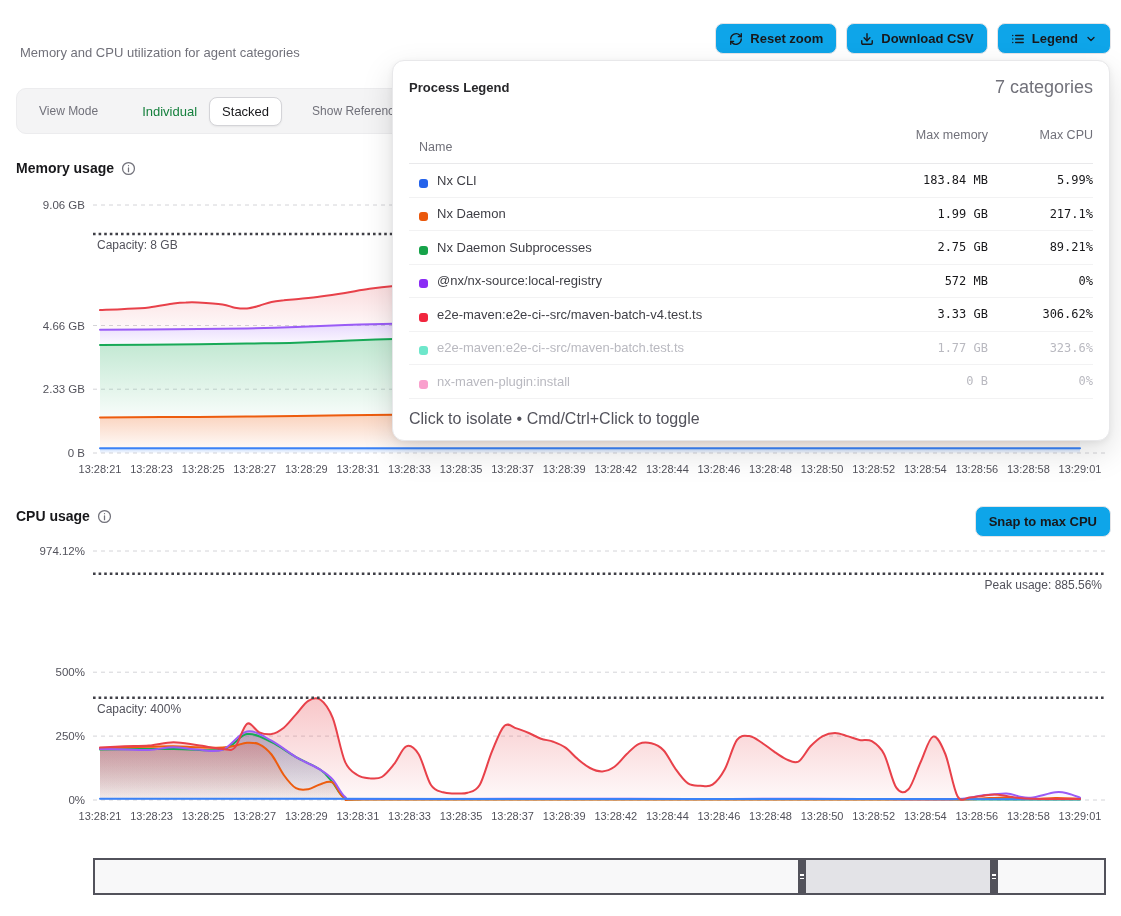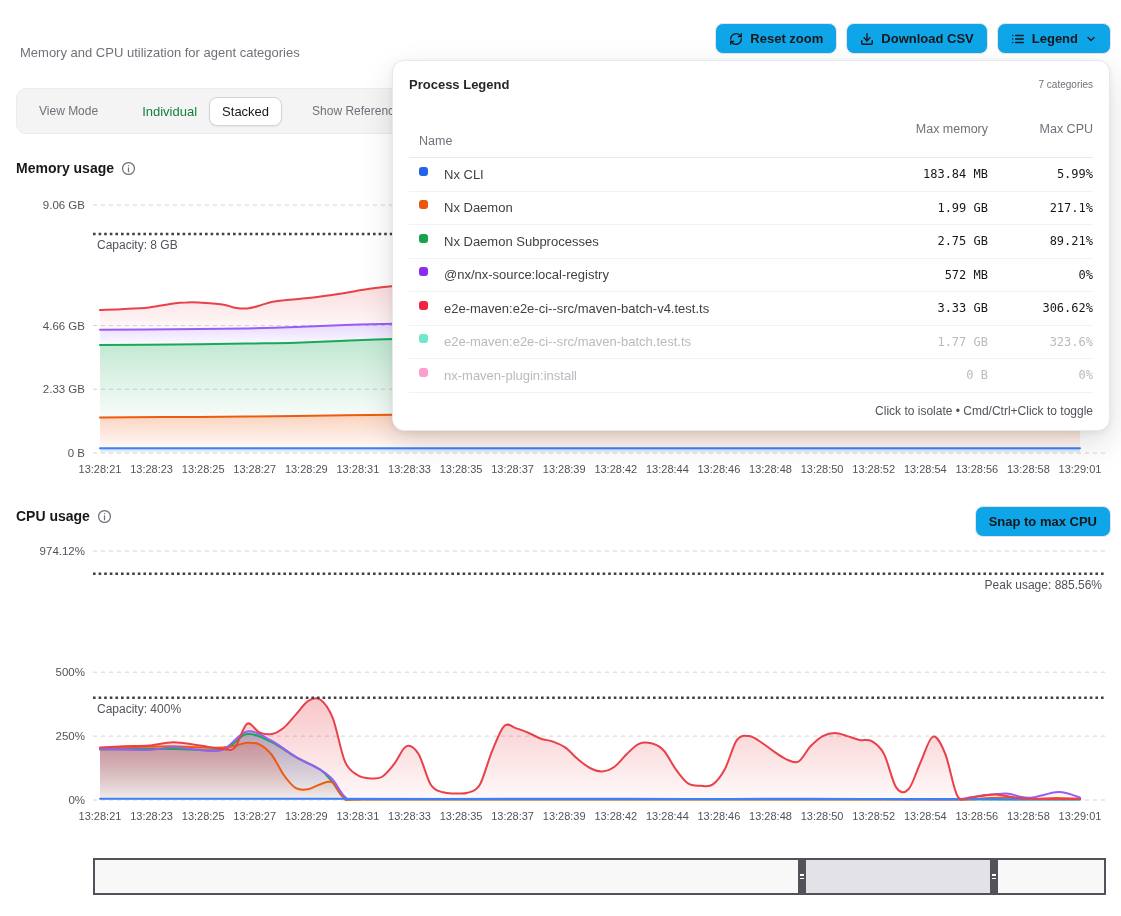--- a/index.html
+++ b/index.html
@@ -34,32 +34,32 @@
   
   .chart-svg { position:absolute; left:0; }
   .chart-svg text { font-family:"Liberation Sans",sans-serif; }
 
   
   .popup { position:absolute; left:392px; top:60px; width:718px; background:#fff; border:1px solid #e8e8ea;
            border-radius:12px; box-shadow:0 12px 32px rgba(0,0,0,.13), 0 2px 6px rgba(0,0,0,.06);
            padding:14px 16px 12px; z-index:20; }
   .popup-head { display:flex; justify-content:space-between; align-items:center; padding:2px 0 12px; }
   .popup-title { font-size:13px; font-weight:700; color:#27272a; }
-  .popup-count { font-size:10px; color:#71717a; }
+  .popup-count { font-size:18px; color:#71717a; }
   .cols { display:flex; align-items:center; padding:6px 0 9px; border-bottom:1px solid #e9e9eb;
           font-size:12.5px; color:#71717a; }
   .col-name { flex:1; padding-left:10px;margin-top:24px; }
   .col-mem { width:145px; text-align:right; }
   .col-cpu { width:105px; text-align:right; }
   .lrow { display:flex; align-items:center; height:33.5px; border-bottom:1px solid #f2f2f3; cursor:pointer; }
-  .lrow .name { flex:1; display:flex; align-items:flex-start; gap:16px; font-size:13px; color:#3f3f46; padding-left:10px; }
+  .lrow .name { flex:1; display:flex; align-items:flex-end; gap:9px; font-size:13px; color:#3f3f46; padding-left:10px; }
   .dot { width:9px; height:9px; border-radius:3px; flex:0 0 auto; }
   .val { font-family:"DejaVu Sans Mono", monospace; font-size:12px; color:#18181b; }
   .lrow.muted .name, .lrow.muted .val { color:#b9b9c0; }
-  .popup-foot { padding-top:11px; font-size:12px; color:#52525b;text-align:right; }
+  .popup-foot { padding-top:11px; font-size:16px; color:#52525b; }
 
   
   .brush { position:absolute; left:93px; top:858px; width:1013px; height:37px; background:#f8f8f9;
            border:2px solid #52525b; }
   .brush-sel { position:absolute; top:0; bottom:0; background:#e3e3e7; }
   .bhandle { position:absolute; top:-1px; bottom:-1px; width:8px; background:#52525b; display:flex;
              flex-direction:column; align-items:center; justify-content:center; gap:2px; cursor:ew-resize; }
   .bhandle span { display:block; width:4px; height:1.5px; background:#fff; }
   .bhandle.left { left:-4px; } .bhandle.right { right:-4px; }
 

